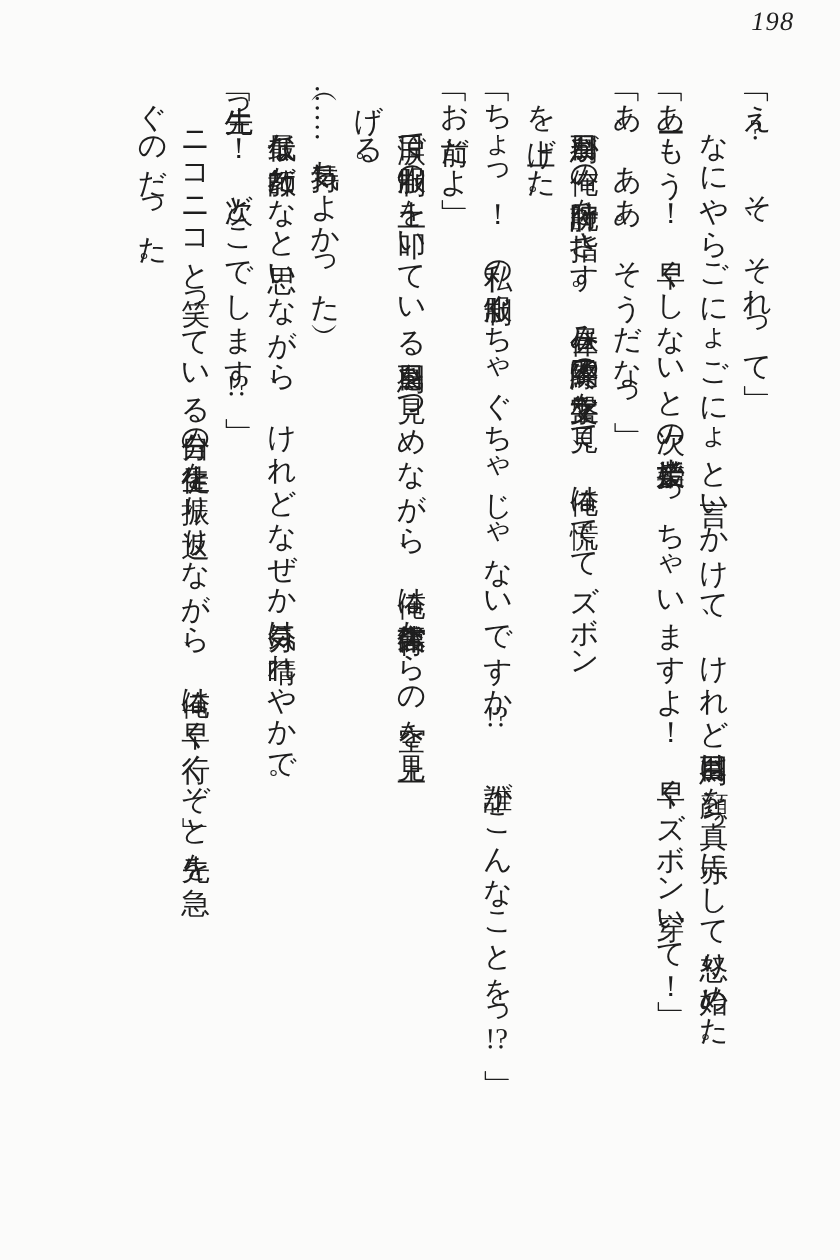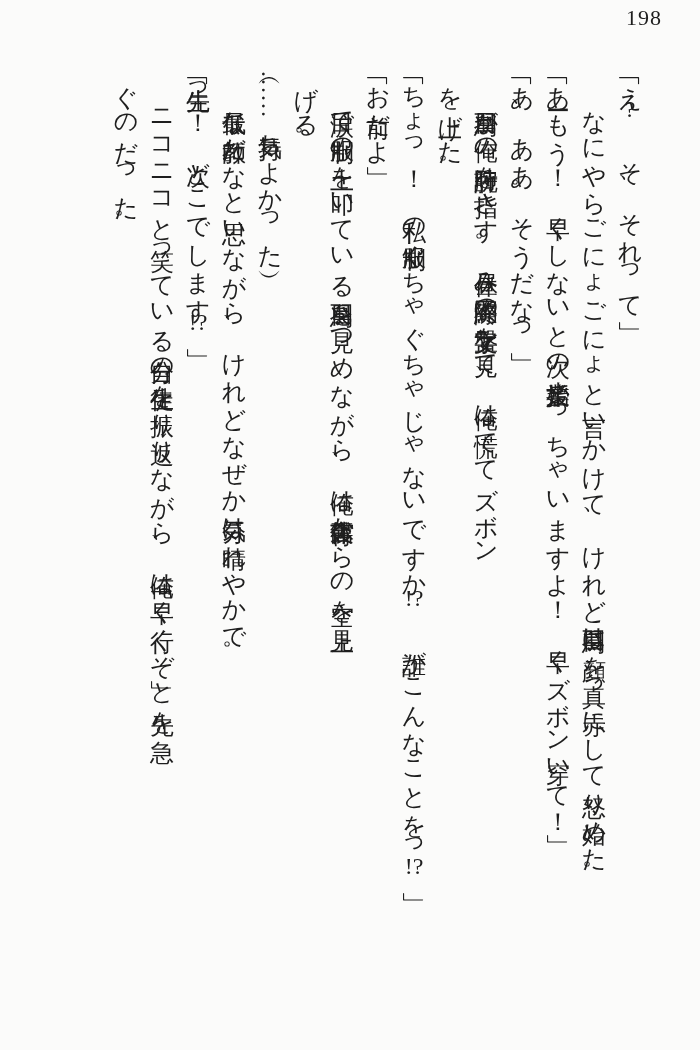--- a/index.html
+++ b/index.html
@@ -13,20 +13,21 @@
     overflow: hidden;
     background: var(--bg, #fbfbfa);
     color: var(--ink, #1e1e1e);
     font-family: "Liberation Serif", "DejaVu Serif", serif;
   }
   .page-number {
     position: absolute;
     top: 5px;
     right: 38px;
     font-size: 22px;
+    font-style: italic;
     letter-spacing: 1px;
     color: var(--ink, #1e1e1e);
   }
   .text-block {
     position: absolute;
     top: 70px;
     right: 52px;
     height: 922px;
     writing-mode: vertical-rl;
     text-orientation: mixed;

